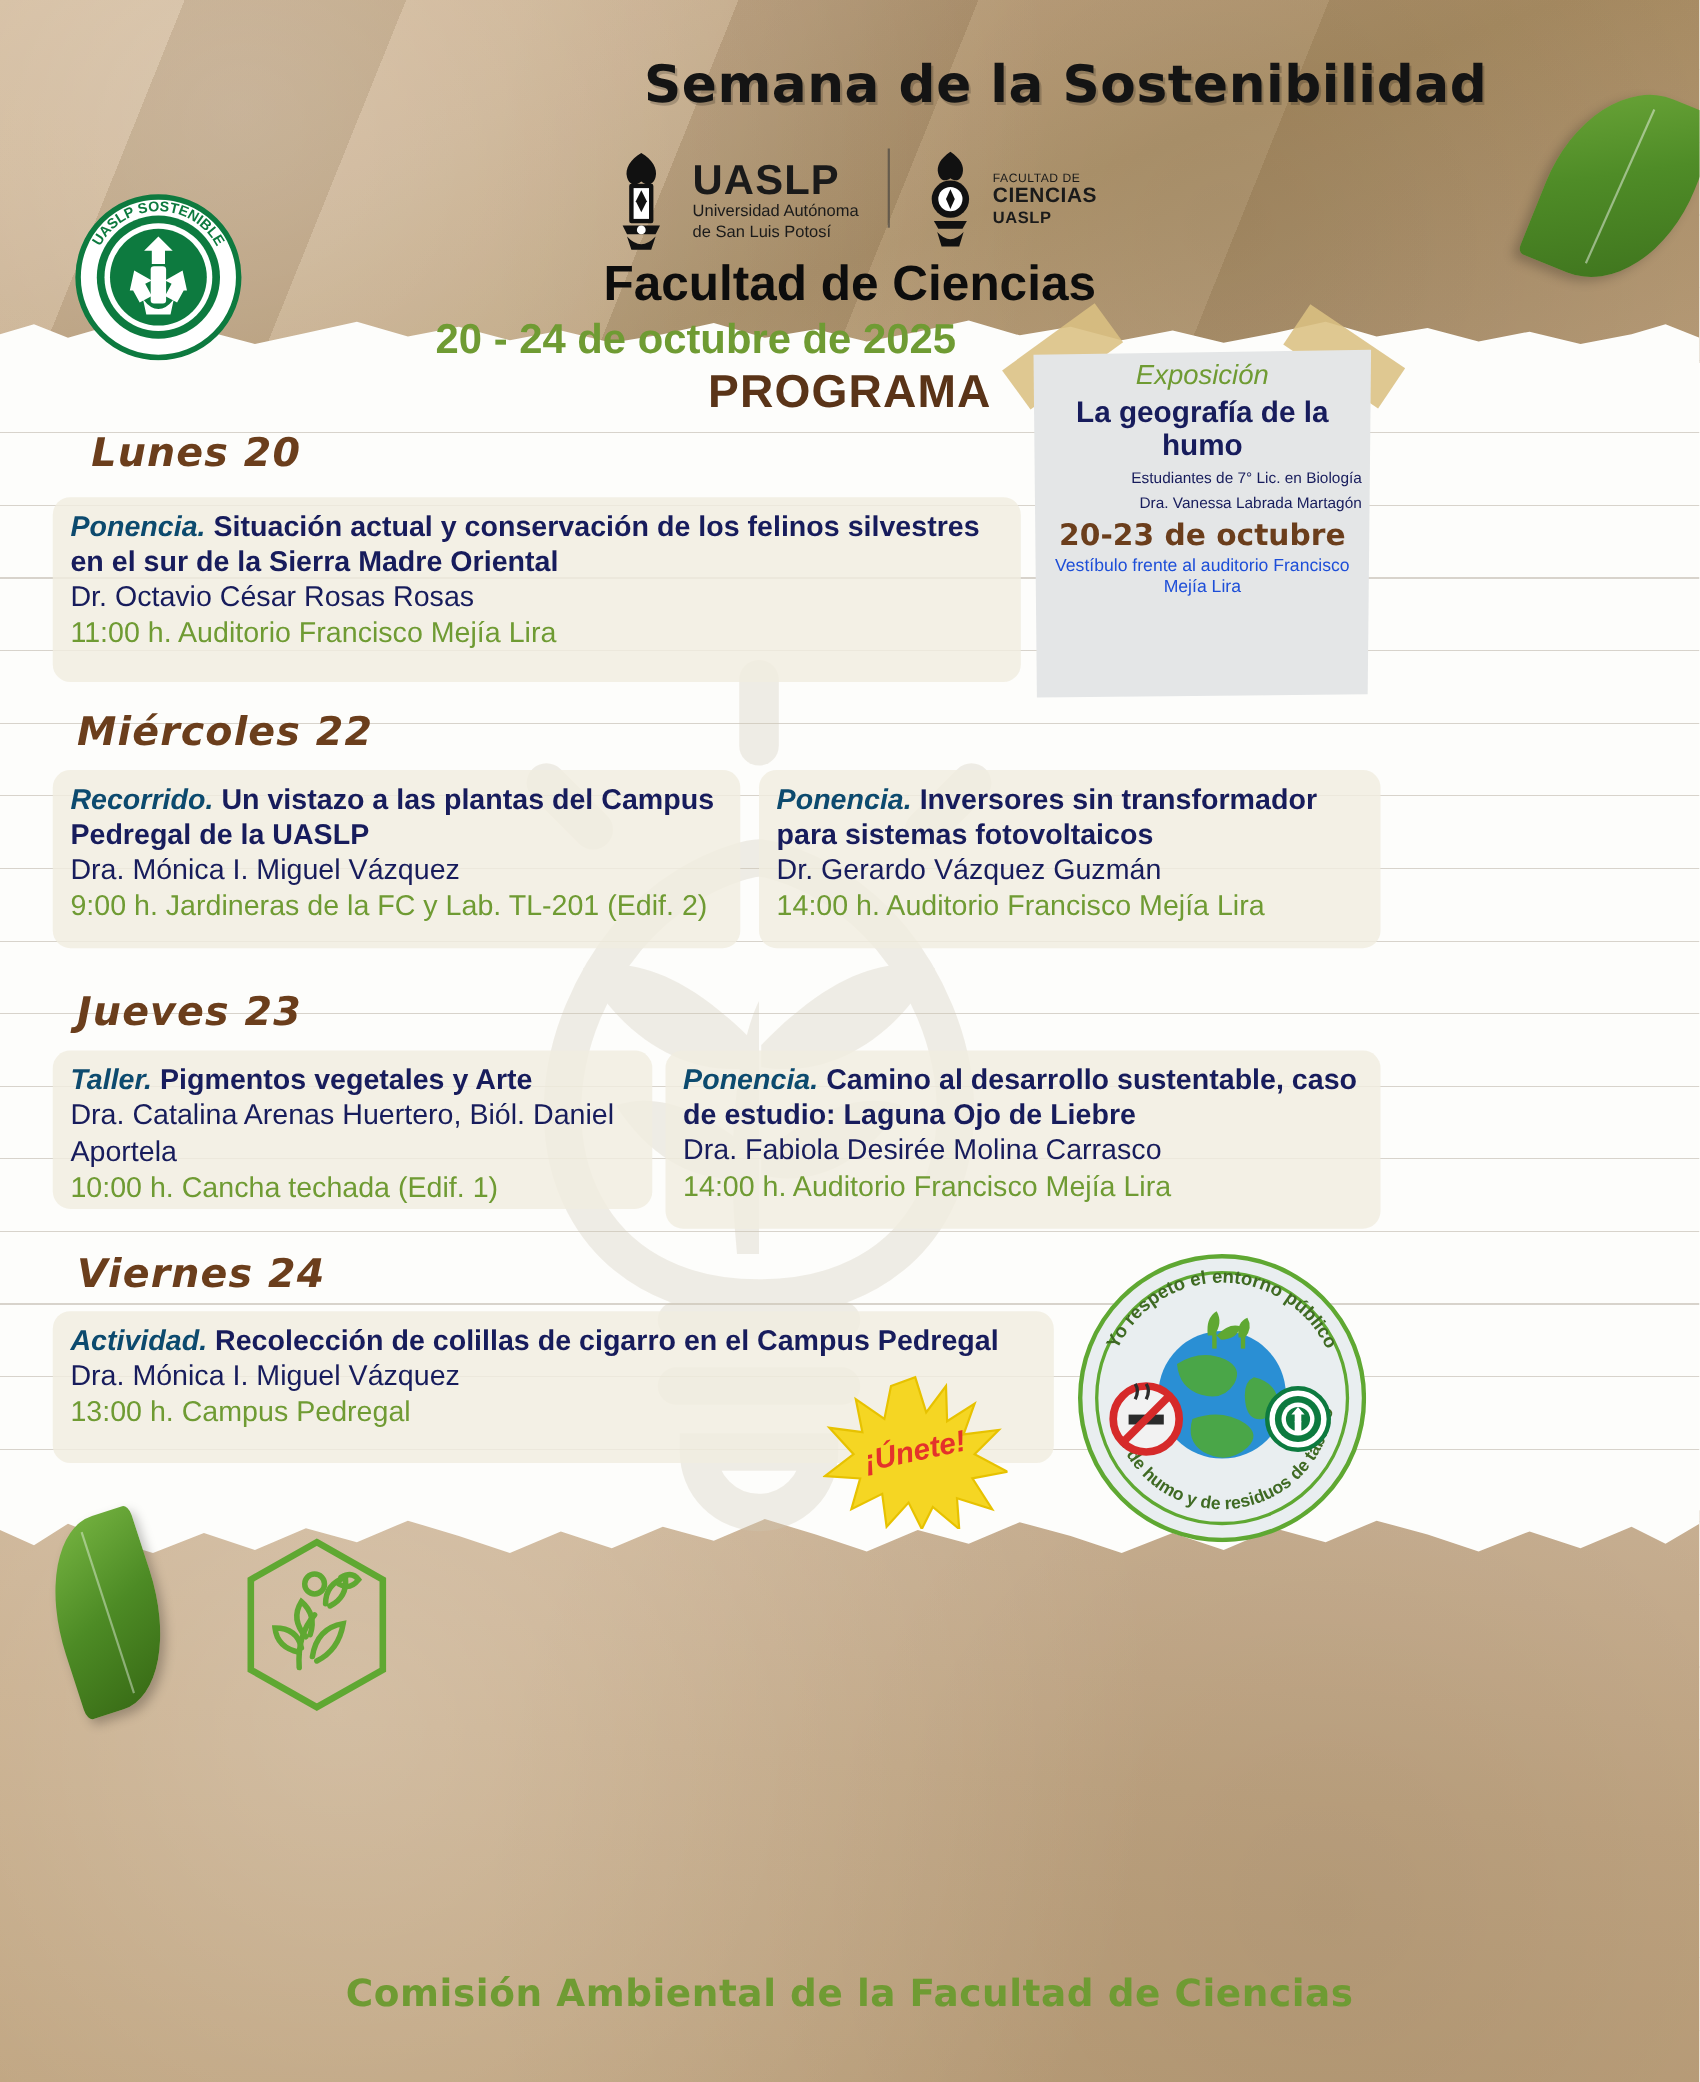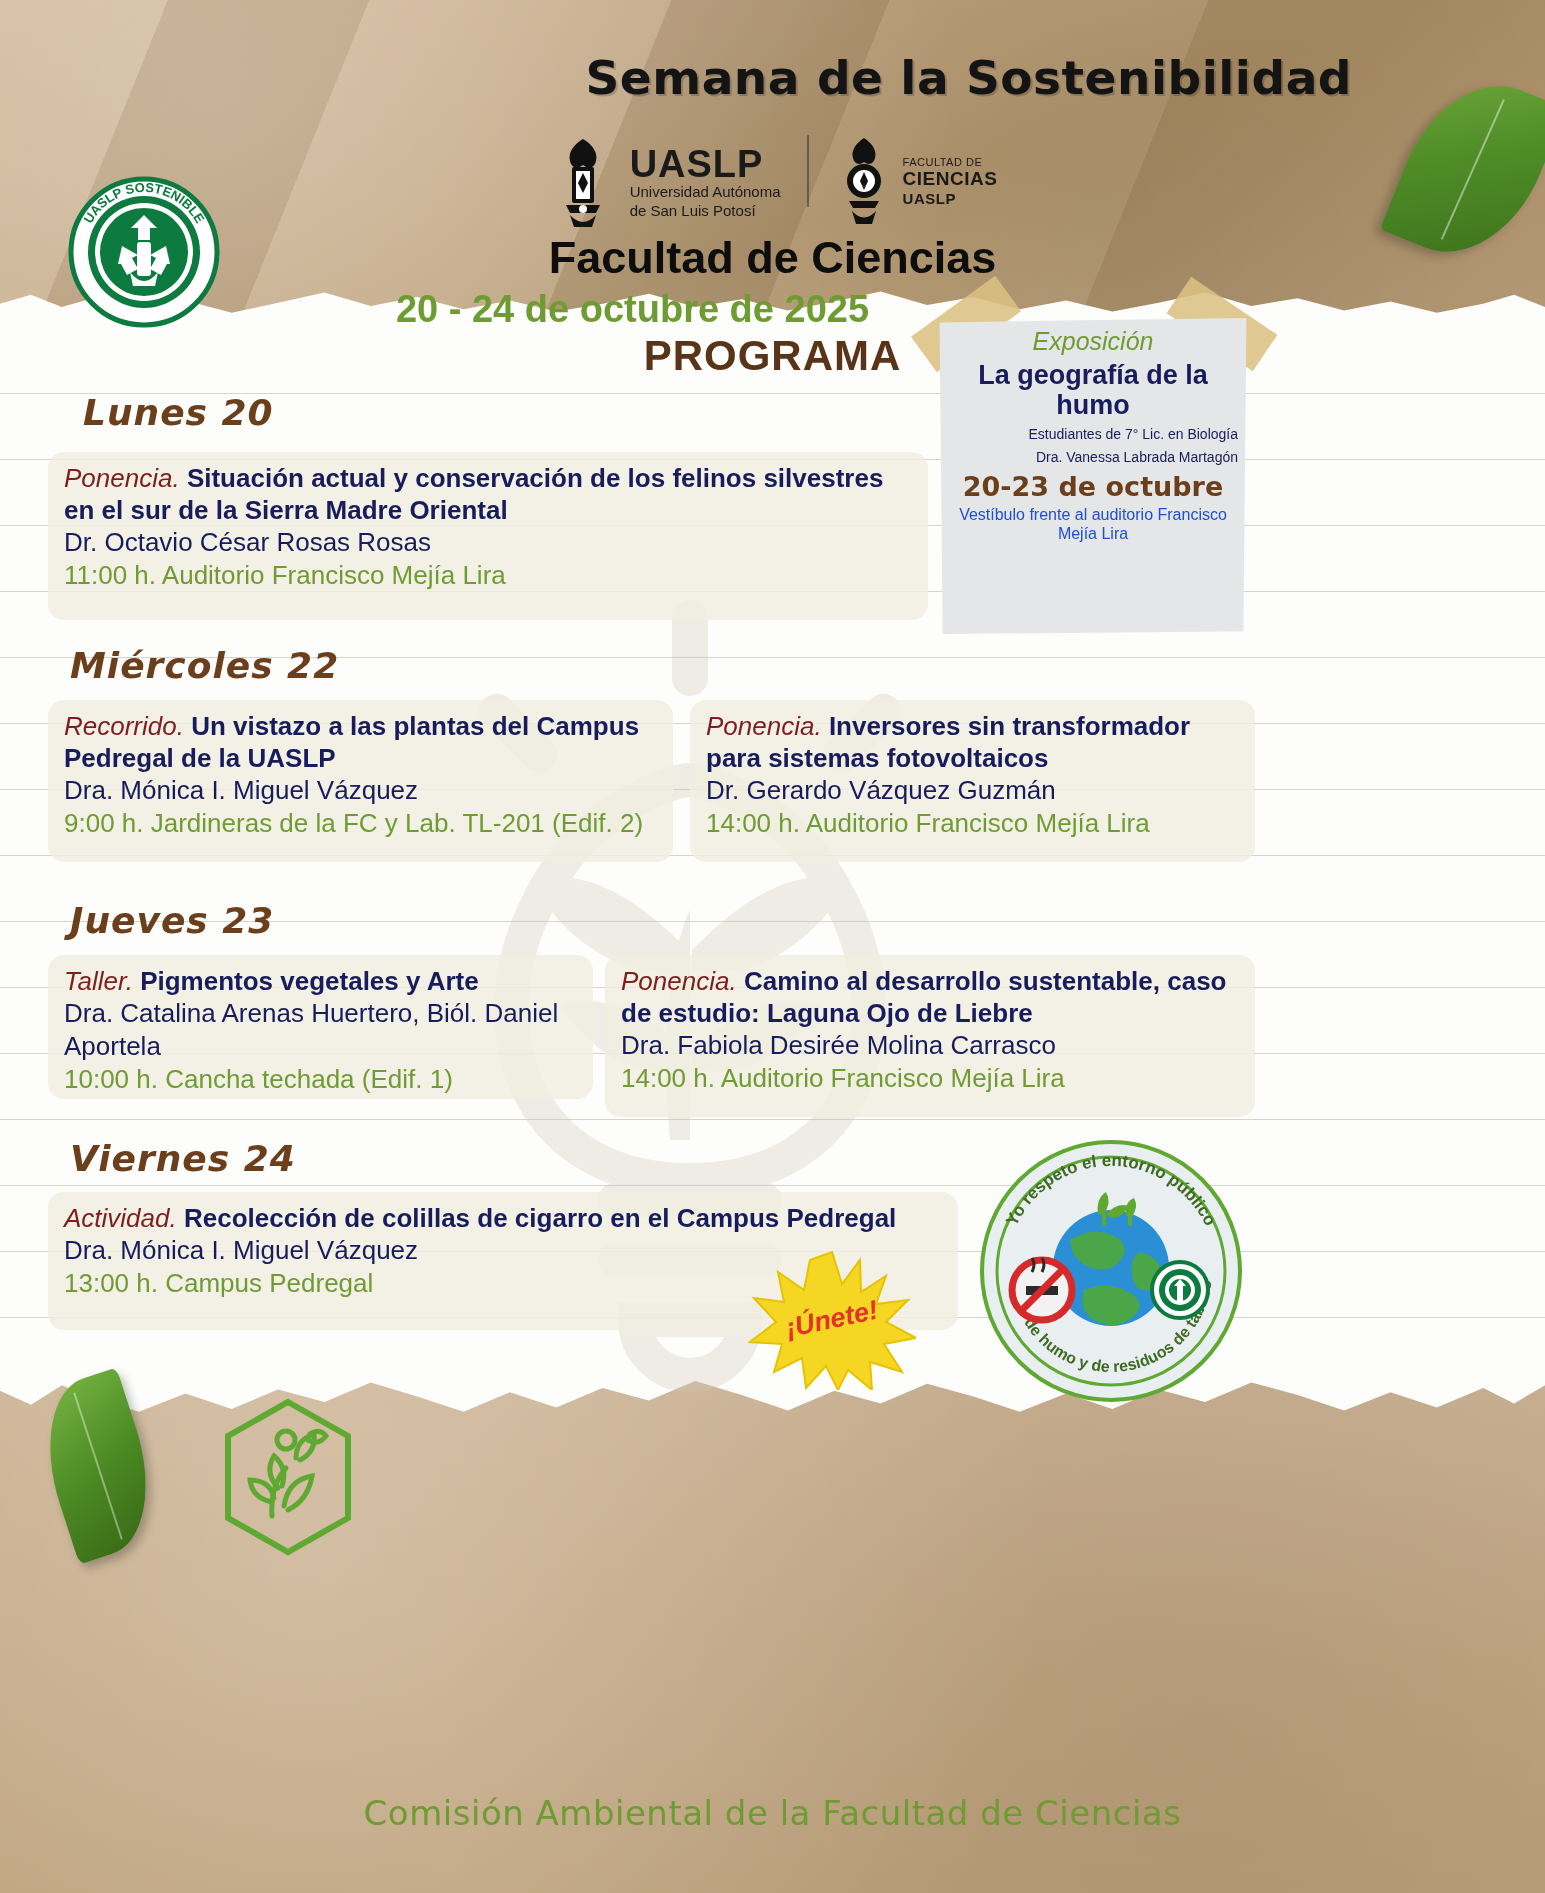--- a/index.html
+++ b/index.html
@@ -139,38 +139,38 @@
     position:absolute;font-family:"DejaVu Sans", sans-serif;
     font-weight:bold;font-style:italic;font-size:36px;color:#6b3e1c;
     letter-spacing:1px;
   }
   
   .card{
     position:absolute;background:rgba(240,237,223,.82);
     border-radius:16px;padding:10px 16px 12px;box-sizing:border-box;
   }
   .ev-line{font-size:26px;line-height:1.24;color:#171c5c;}
-  .ev-kind{font-style:italic;color:#7f1d1d;font-weight:normal;}
+  .ev-kind{font-style:italic;color:#0c4a6e;font-weight:bold;}
   .ev-title{font-weight:bold;color:#171c5c;}
   .ev-speaker{font-size:26px;line-height:1.26;color:#171c5c;}
   .ev-where{font-size:26px;line-height:1.26;color:#6f9b33;}
 
   
   .burst{position:absolute;left:748px;top:1250px;width:168px;height:140px;}
   .burst-txt{
     position:absolute;left:0;top:54px;width:168px;text-align:center;
     font-size:27px;font-weight:bold;font-style:italic;color:#e4322b;
     transform:rotate(-12deg);
   }
   
   .seal-tob{position:absolute;left:980px;top:1140px;width:262px;height:262px;}
   
   .footer{
     position:absolute;left:0;top:1793px;width:1545px;text-align:center;
-    font-size:34px;font-weight:normal;color:#6f9b33;letter-spacing:.5px;
+    font-size:34px;font-weight:bold;color:#6f9b33;letter-spacing:.5px;
     font-family:"DejaVu Sans", sans-serif;
   }
   .eco-badge{position:absolute;left:222px;top:1398px;width:132px;height:158px;}
 </style>
 </head>
 <body>
 
 <div class="sheet"></div>
 <div class="kraft-top"></div>
 <div class="kraft-bottom"></div>

